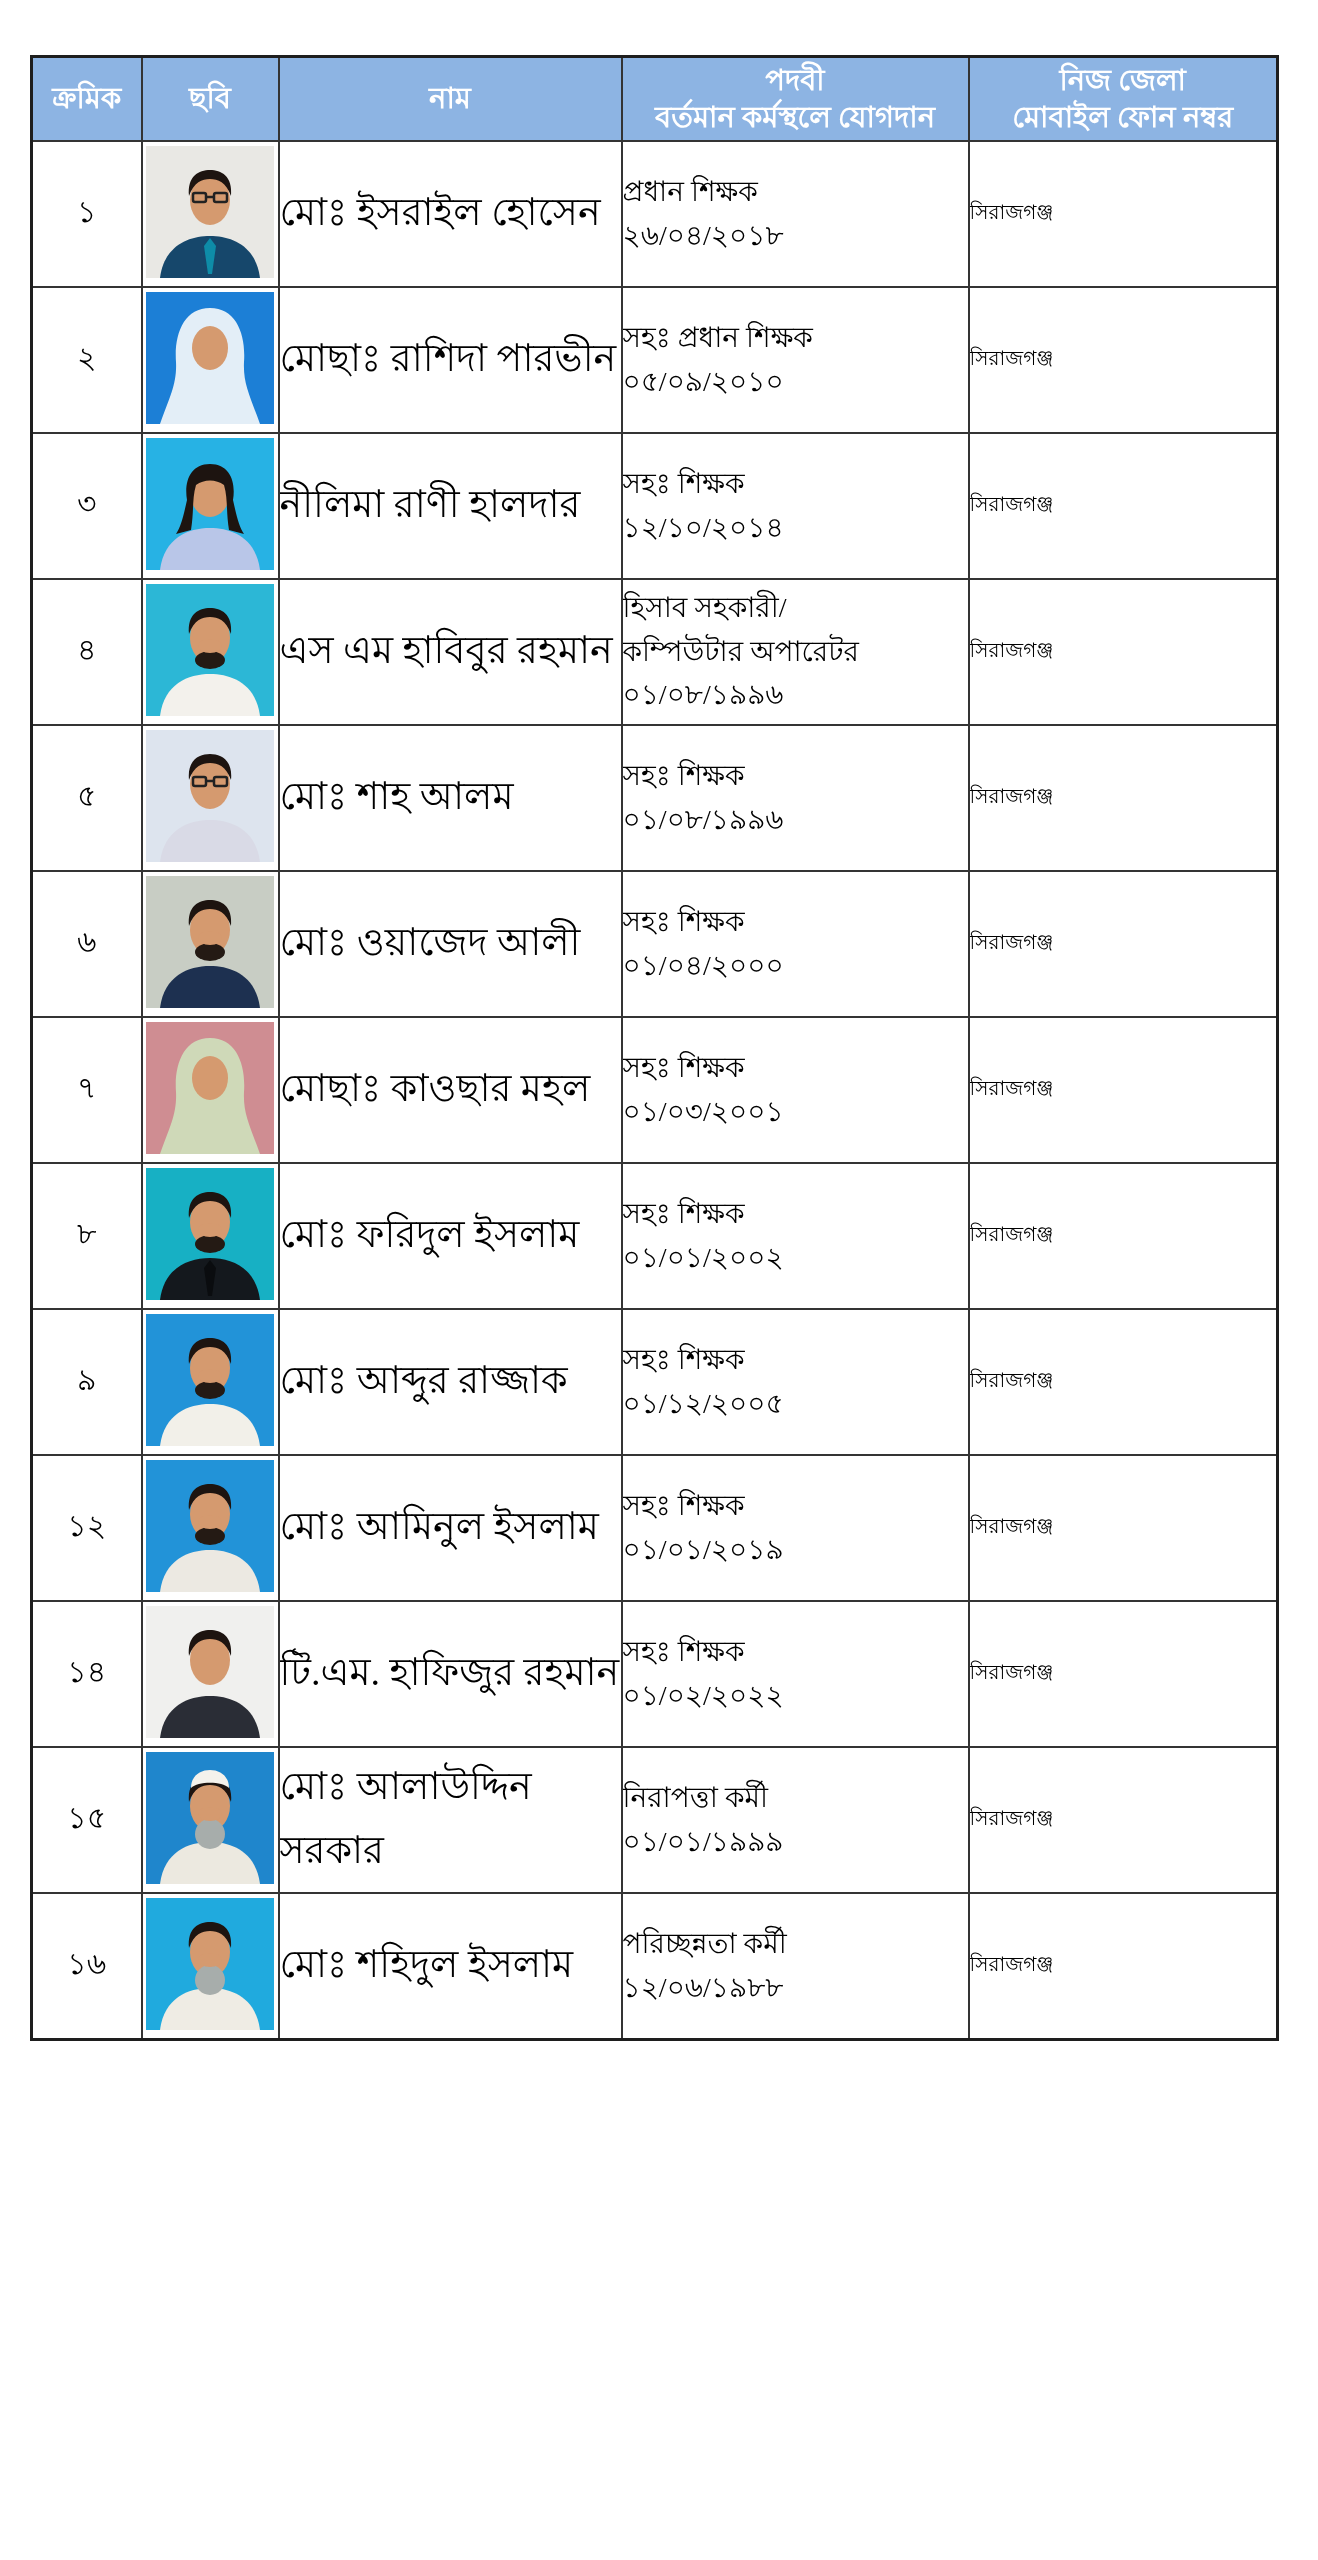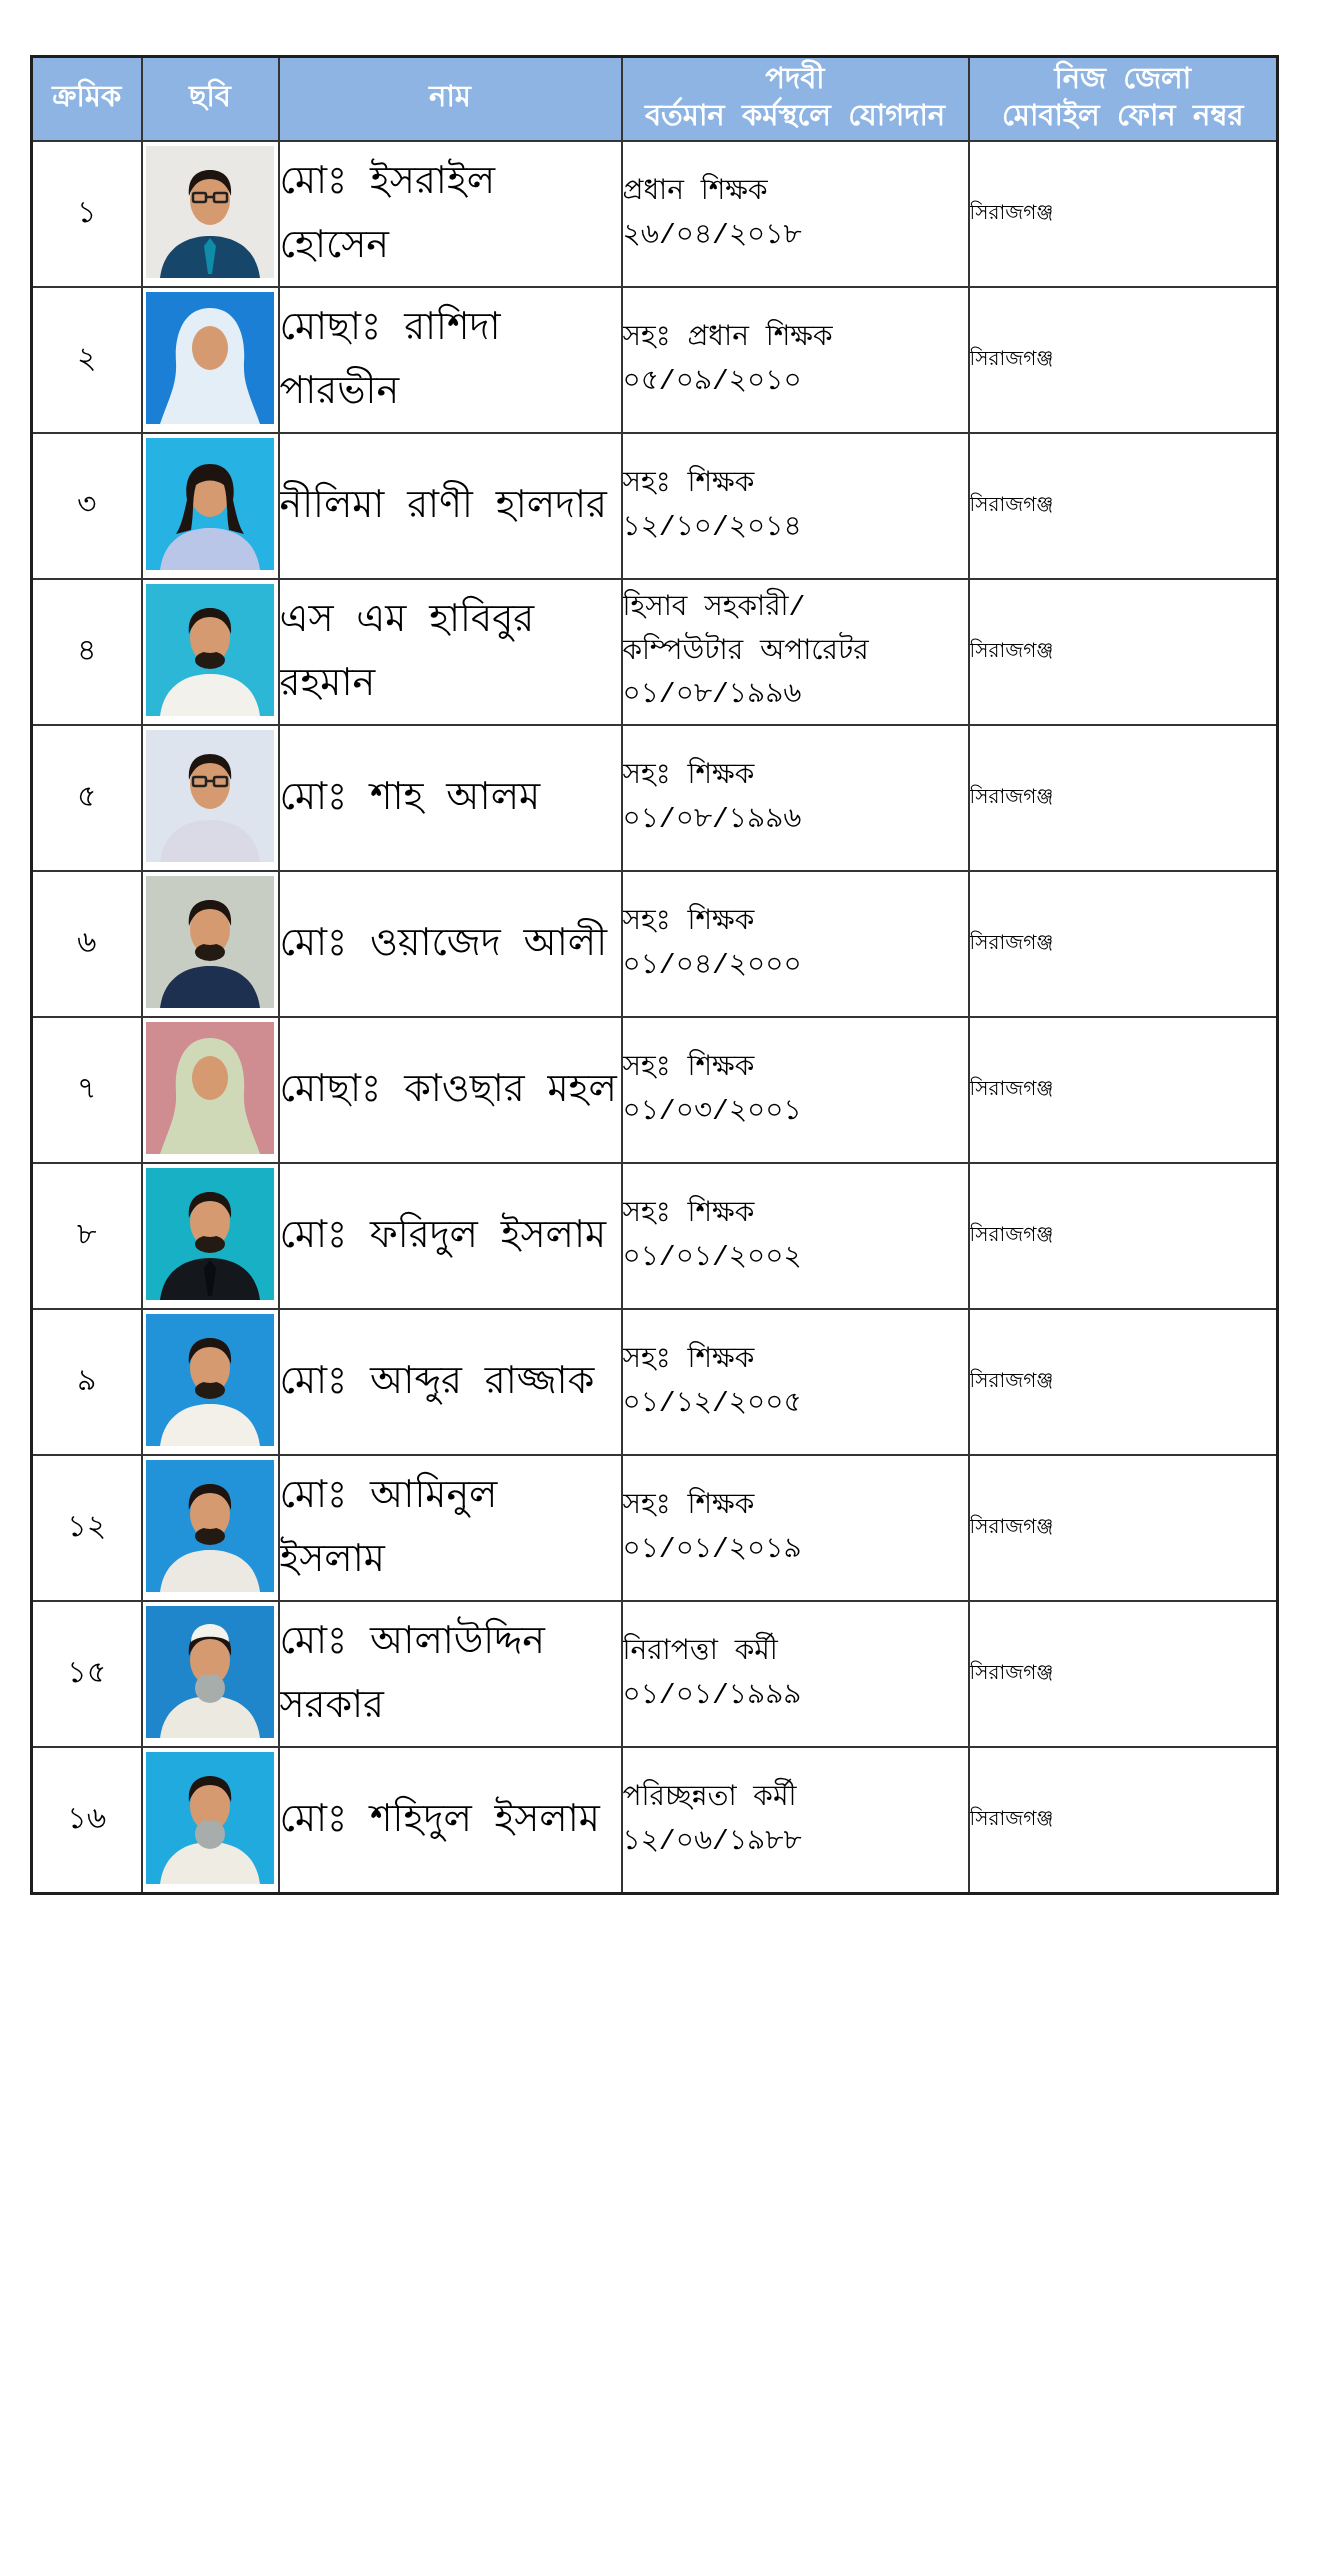--- a/index.html
+++ b/index.html
@@ -1,21 +1,21 @@
 <!DOCTYPE html>
 <html lang="bn"><head>
 <meta charset="utf-8">
 <style>
   html,body{margin:0;padding:0;}
   .page{
     position:relative;
     width:1318px;
     height:2560px;
     background:#ffffff;
-    font-family:Liberation Mono, monospace;
+    font-family:Liberation Serif, serif;
     color:#000;
   }
   table.staff{
     position:absolute;
     left:30px;
     top:55px;
     width:1246px;
     border-collapse:collapse;
     table-layout:fixed;
     border:3px solid #1e1e1e;
@@ -318,20 +318,39 @@
     </td>
     <td class="c-name">মোঃ আমিনুল ইসলাম</td>
     <td class="c-desig">
             <div>সহঃ শিক্ষক</div>
             <div>০১/০১/২০১৯</div>
           </td>
     <td class="c-district">সিরাজগঞ্জ</td>
   </tr>
 
 
+  <tr>
+    <td class="c-serial">১৪</td>
+    <td class="c-photo">
+      <div class="photo">
+              <svg viewBox="0 0 128 132" width="128" height="132" xmlns="http://www.w3.org/2000/svg">
+                <rect width="128" height="132" fill="#f0f0ee"></rect>
+                <path d="M14 132 C18 100 42 90 64 90 C86 90 110 100 114 132 Z" fill="#2a2d36"></path>
+                <ellipse cx="64" cy="54" rx="20" ry="25" fill="#d59a6f"></ellipse>
+                <path d="M43 50 C41 30 53 24 64 24 C75 24 87 30 85 50 C80 36 72 33 64 33 C56 33 48 36 43 50 Z" fill="#1d1410"></path>
+              </svg>
+            </div>
+    </td>
+    <td class="c-name">টি.এম. হাফিজুর রহমান</td>
+    <td class="c-desig">
+            <div>সহঃ শিক্ষক</div>
+            <div>০১/০২/২০২২</div>
+          </td>
+    <td class="c-district">সিরাজগঞ্জ</td>
+  </tr>
 
   <tr>
     <td class="c-serial">১৫</td>
     <td class="c-photo">
       <div class="photo">
               <svg viewBox="0 0 128 132" width="128" height="132" xmlns="http://www.w3.org/2000/svg">
                 <rect width="128" height="132" fill="#1f86cc"></rect>
                 <path d="M14 132 C18 100 42 90 64 90 C86 90 110 100 114 132 Z" fill="#ece9e0"></path>
                 <ellipse cx="64" cy="54" rx="20" ry="25" fill="#d59a6f"></ellipse>
                 <path d="M43 50 C41 30 53 24 64 24 C75 24 87 30 85 50 C80 36 72 33 64 33 C56 33 48 36 43 50 Z" fill="#1d1410"></path>

